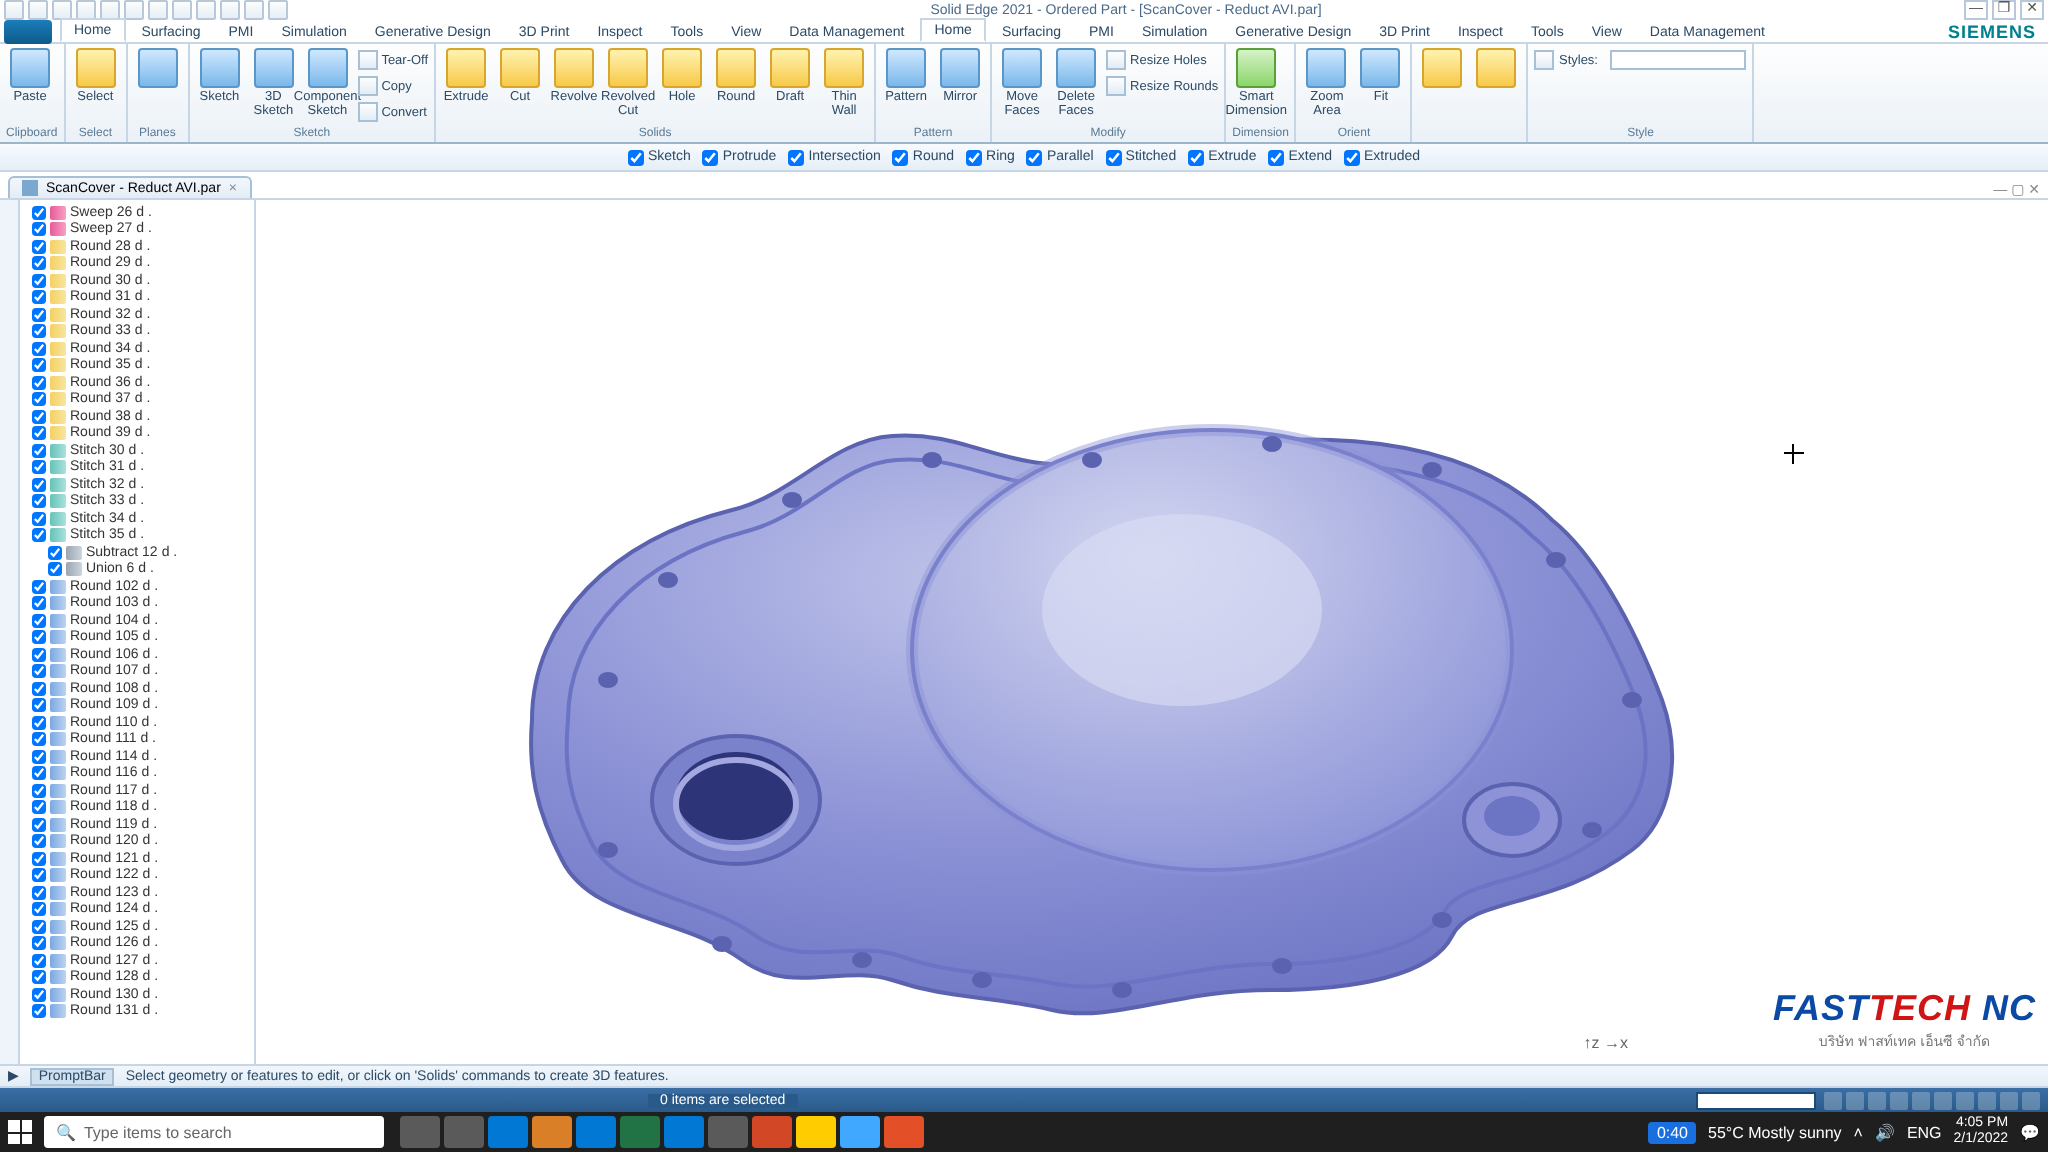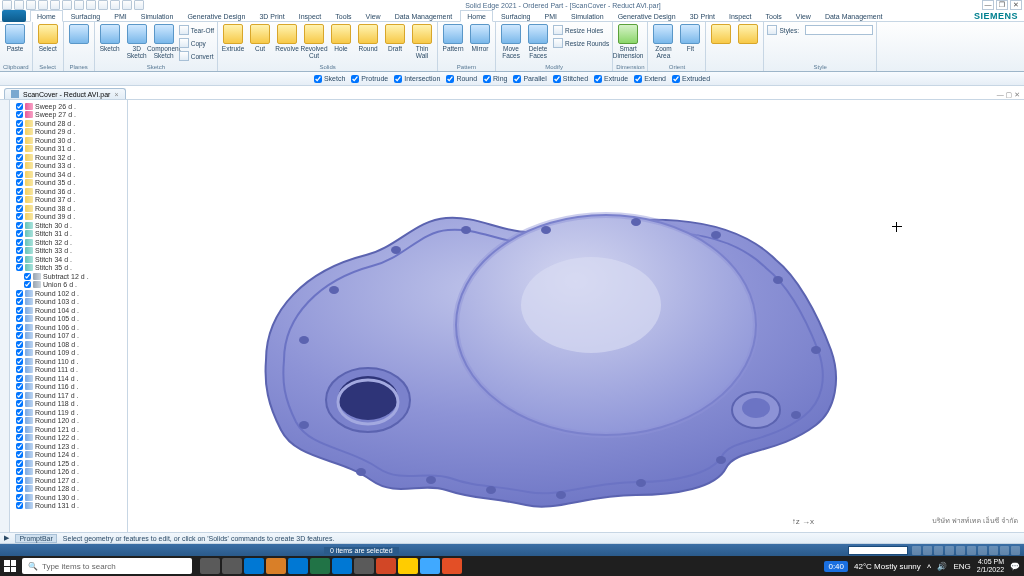--- a/index.html
+++ b/index.html
@@ -7,21 +7,21 @@
 
 
 .titlebar { height: 10px; background: #fff; display: flex; align-items: center; font-size: 7px; color: #555; }
 .titlebar .qat { display: flex; gap: 2px; padding-left: 2px; }
 .titlebar .qat span { width: 10px; height: 10px; background: linear-gradient(#fdfdfd,#e6eef6); border: 1px solid #b8c8d8; border-radius: 1px; }
 .titlebar .title { flex: 1; text-align: center; color: #4a6a8a; }
 .titlebar .winbtns { display: flex; gap: 2px; padding-right: 2px; }
 .titlebar .winbtns span { width: 12px; height: 10px; border: 1px solid #b8c8d8; text-align: center; line-height: 8px; }
 
 
-.tabstrip { height: 12px; background: #fff; border-bottom: 1px solid #c7d6e4; display: flex; align-items: center; font-size: 7px; color: #2b4a66; padding-left: 30px; gap: 2px; position: relative; }
+.tabstrip { height: 12px; background: #fff; border-bottom: 1px solid #c7d6e4; display: flex; align-items: flex-end; font-size: 7px; color: #2b4a66; padding-left: 30px; gap: 2px; position: relative; }
 .tabstrip .app-btn { position: absolute; left: 2px; top: 0; width: 24px; height: 12px; background: linear-gradient(#1b7db9,#0d5a8a); border-radius: 2px; }
 .tabstrip .tab { padding: 2px 6px 1px; cursor: default; }
 .tabstrip .tab.active { background: #fff; border: 1px solid #c7d6e4; border-bottom-color: #fff; }
 .siemens-logo { position: absolute; right: 6px; top: 1px; font-size: 9px; font-weight: 700; color: #00808f; letter-spacing: 0.5px; }
 
 
 .ribbon { height: 50px; background: linear-gradient(#fefefe,#eaf1f7); border-bottom: 1px solid #9db5c9; display: flex; font-size: 6.5px; color: #2b4a66; }
 .ribbon .group { border-right: 1px solid #c7d6e4; padding: 2px 3px 0; display: flex; flex-direction: column; justify-content: space-between; }
 .ribbon .group .row { display: flex; gap: 3px; }
 .ribbon .group .bigbtn { display: flex; flex-direction: column; align-items: center; width: 24px; }
@@ -694,20 +694,23 @@
 
       <g>
         <rect x="760" y="122" width="1" height="10" fill="#000"></rect>
         <rect x="756" y="126" width="10" height="1" fill="#000"></rect>
       </g>
     </svg>
 
     <div class="viewaxis">↑z →x</div>
 
     <div class="fasttech">
+      <div class="big">
+        <span class="f">FAST</span><span class="a">TECH</span><span class="f"> NC</span>
+      </div>
       <div class="sub">บริษัท ฟาสท์เทค เอ็นซี จำกัด</div>
     </div>
   </div>
 </div>
 
 <div class="promptbar">
   <span>▶</span>
   <span class="lbl">PromptBar</span>
   <span>Select geometry or features to edit, or click on 'Solids' commands to create 3D features.</span>
 </div>
@@ -751,21 +754,21 @@
       <span style="background:#217346"></span>
       <span style="background:#0078d4"></span>
       <span style="background:#5a5a5a"></span>
       <span style="background:#d24726"></span>
       <span style="background:#ffcc00"></span>
       <span style="background:#40a9ff"></span>
       <span style="background:#e34f26"></span>
     </div>
   <div class="tray">
     <span style="background:#1a6fe0;color:#fff;padding:1px 4px;border-radius:2px">0:40</span>
-    <span>42°C  Mostly sunny</span>
+    <span>55°C  Mostly sunny</span>
     <span>˄</span>
     <span>🔊</span>
     <span>ENG</span>
     <div class="clock">
       <div>4:05 PM</div>
       <div>2/1/2022</div>
     </div>
     <span>💬</span>
   </div>
 </div>

